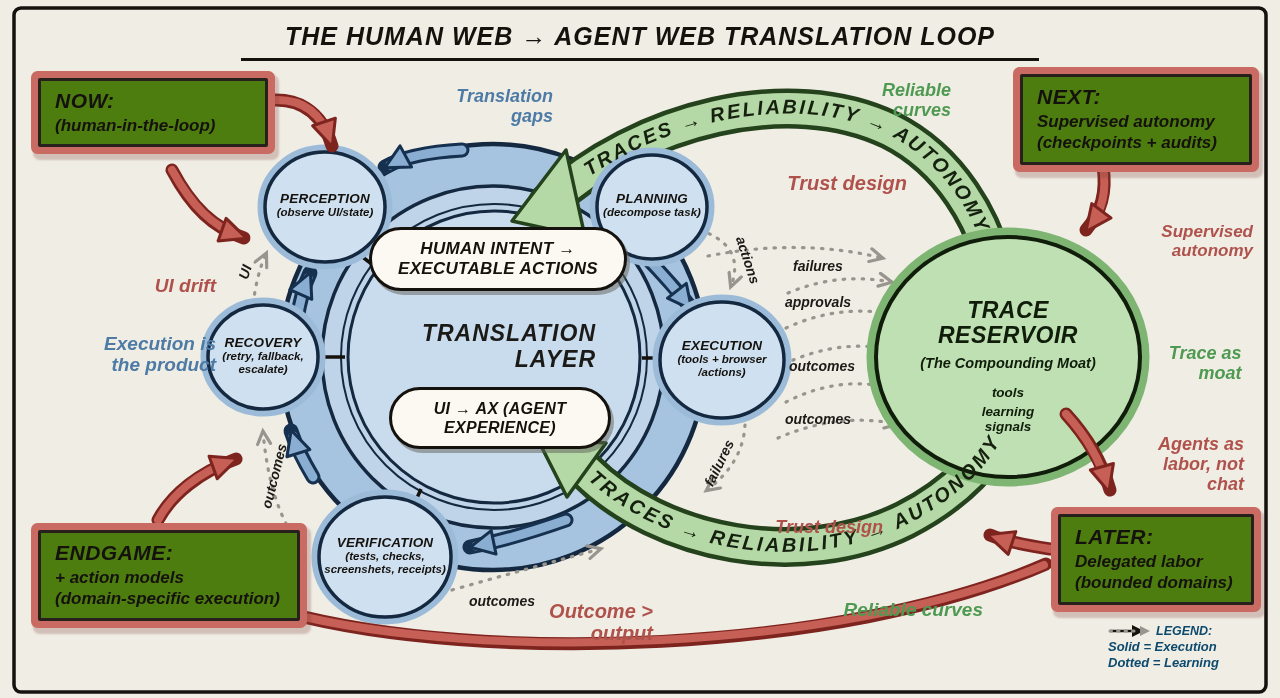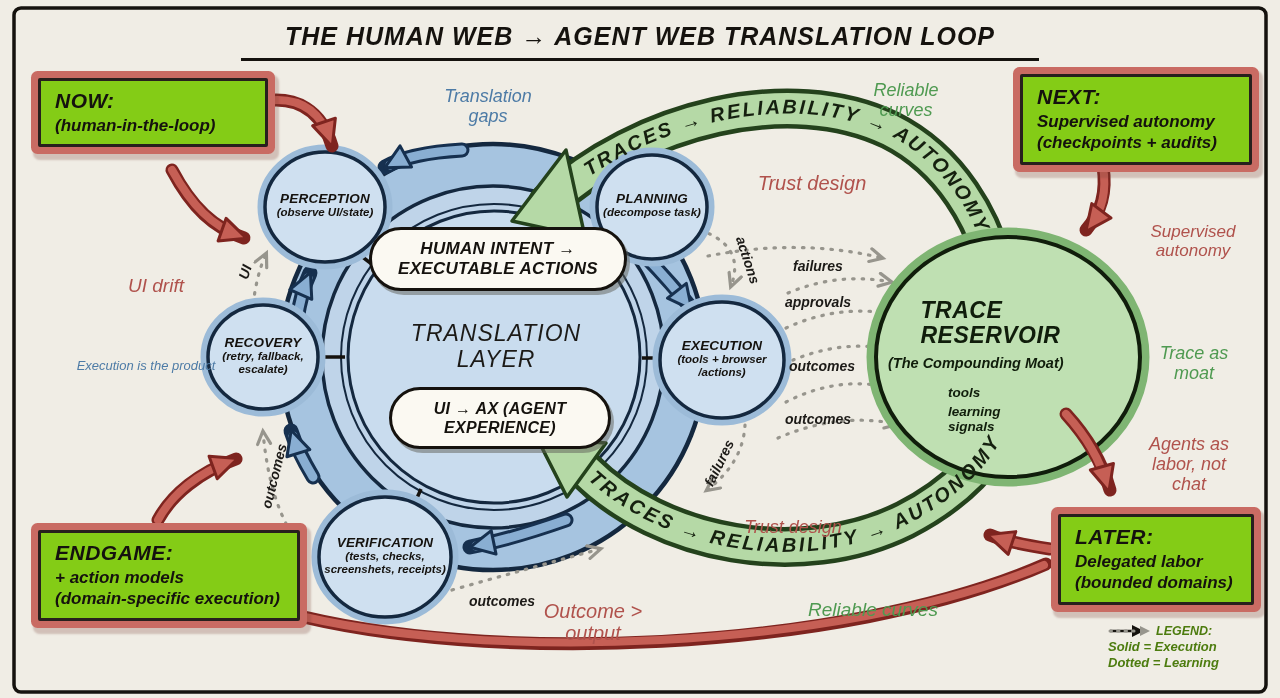--- a/index.html
+++ b/index.html
@@ -11,46 +11,46 @@
   .gb-over{stroke:#b5d9a6;stroke-width:31;fill:none;stroke-linecap:round}
   .blue-under{stroke:#16304f;stroke-width:15;fill:none;stroke-linecap:round}
   .blue-over{stroke:#89aed2;stroke-width:9;fill:none;stroke-linecap:round}
   .red-under{stroke:#7e241f;stroke-width:13;fill:none;stroke-linecap:round}
   .red-over{stroke:#c65f55;stroke-width:8;fill:none;stroke-linecap:round}
   .dot{stroke:#97958d;stroke-width:3.2;fill:none;stroke-dasharray:1.5 8;stroke-linecap:round}
   .stub{stroke:#15120e;stroke-width:3.5}
   .ghead{fill:#b5d9a6;stroke:#24421c;stroke-width:3.5;stroke-linejoin:round}
   .bandtext{font:italic 700 20px "Liberation Sans",sans-serif;letter-spacing:2.5px;fill:#15200f}
   
-  .lbl{position:absolute;transform:translate(-50%,-50%);font-weight:400;font-style:italic;
-       text-align:center;line-height:1.12;color:#1c1a17;white-space:normal}
+  .lbl{position:absolute;transform:translate(-50%,-50%);font-weight:700;font-style:italic;
+       text-align:right;line-height:1.12;color:#1c1a17;white-space:normal}
   .red{color:#b0524c}.blue{color:#4d7ba6}.green{color:#4f9a51}
-  .box{position:absolute;background:#84cc16;border:3px solid #27201d;
+  .box{position:absolute;background:#4d7c0f;border:3px solid #27201d;
        box-shadow:0 0 0 7px #c96b63,3px 5px 2px 8px rgba(120,60,50,.25);
        border-radius:2px;padding:8px 14px;font-style:italic;font-weight:700;color:#15120e}
   .box .bh{font-size:21px;margin-bottom:2px;letter-spacing:.5px}
   .box .bl{font-size:17px;line-height:1.25}
   .pill{position:absolute;transform:translate(-50%,-50%);background:#fbf9f2;border:3px solid #15120e;
         border-radius:34px;box-shadow:3px 4px 0 rgba(95,95,88,.5);display:flex;align-items:center;
         justify-content:center;text-align:center;font-weight:700;font-style:italic;color:#15120e;
         line-height:1.2;letter-spacing:.3px}
   .node-label{position:absolute;transform:translate(-50%,-50%);text-align:center;color:#15120e;
         font-style:italic;font-weight:700}
   .nname{font-size:13.5px;letter-spacing:.2px}
   .nsub{font-size:11.5px;line-height:1.15;font-weight:700}
   .flow{position:absolute;transform:translate(-50%,-50%);font-weight:700;font-style:italic;
         font-size:14px;color:#1c1a17;white-space:nowrap}
   #title{position:absolute;left:50%;top:10px;transform:translateX(-50%);font-size:25px;
         font-weight:700;font-style:italic;letter-spacing:1px;color:#15120e;
         border-bottom:3.5px solid #15120e;padding:12px 44px 7px;white-space:nowrap}
-  #legend{position:absolute;left:1108px;top:624px;width:170px;color:#4d7c0f}
+  #legend{position:absolute;left:1108px;top:624px;width:170px;color:#0c4a6e}
   #legend .lh{font-size:12.5px;font-weight:700;font-style:italic;margin-left:48px}
   #legend .lrow{display:flex;align-items:center;gap:6px;font-size:13px;font-weight:700;
         font-style:italic;margin-top:1px}
-  .resv{position:absolute;transform:translate(-50%,-50%);text-align:left;color:#101d0b;
+  .resv{position:absolute;transform:translate(-50%,-50%);text-align:center;color:#101d0b;
         font-weight:700;font-style:italic}
 </style>
 </head>
 <body>
 
 <div id="stage">
 
   <svg width="1280" height="698" viewBox="0 0 1280 698">
     <defs>
       <marker id="mGray" markerUnits="userSpaceOnUse" markerWidth="20" markerHeight="20" refX="14" refY="8" orient="auto">
@@ -215,21 +215,21 @@
   </div>
 
   <div class="resv" style="left:1008px;top:323px;width:175px;font-size:23px;line-height:1.1;letter-spacing:.5px">TRACE RESERVOIR</div>
   <div class="resv" style="left:1008px;top:363px;width:240px;font-size:14.5px">(The Compounding Moat)</div>
   <div class="resv" style="left:1008px;top:392px;width:120px;font-size:13.5px;font-weight:600">tools</div>
   <div class="resv" style="left:1008px;top:411px;width:120px;font-size:13.5px;font-weight:600">learning</div>
   <div class="resv" style="left:1008px;top:426px;width:120px;font-size:13.5px;font-weight:600">signals</div>
 
   <div class="lbl blue" style="left:488px;top:106px;width:130px;font-size:18px">Translation gaps</div>
   <div class="lbl red" style="left:156px;top:286px;width:120px;font-size:19px">UI drift</div>
-  <div class="lbl blue" style="left:146px;top:366px;width:140px;font-size:13px">Execution is the product</div>
+  <div class="lbl blue" style="left:146px;top:354px;width:140px;font-size:19px">Execution is the product</div>
   <div class="lbl red" style="left:812px;top:183px;width:190px;font-size:20px">Trust design</div>
   <div class="lbl red" style="left:793px;top:527px;width:180px;font-size:18px">Trust design</div>
   <div class="lbl green" style="left:906px;top:100px;width:90px;font-size:18px">Reliable curves</div>
   <div class="lbl green" style="left:873px;top:610px;width:220px;font-size:19px">Reliable curves</div>
   <div class="lbl red" style="left:1193px;top:241px;width:120px;font-size:17px">Supervised autonomy</div>
   <div class="lbl green" style="left:1194px;top:363px;width:95px;font-size:18px">Trace as moat</div>
   <div class="lbl red" style="left:1189px;top:464px;width:110px;font-size:18px">Agents as labor, not chat</div>
   <div class="lbl red" style="left:593px;top:622px;width:120px;font-size:20px">Outcome &gt; output</div>
 
   <div class="flow" style="left:818px;top:266px">failures</div>

